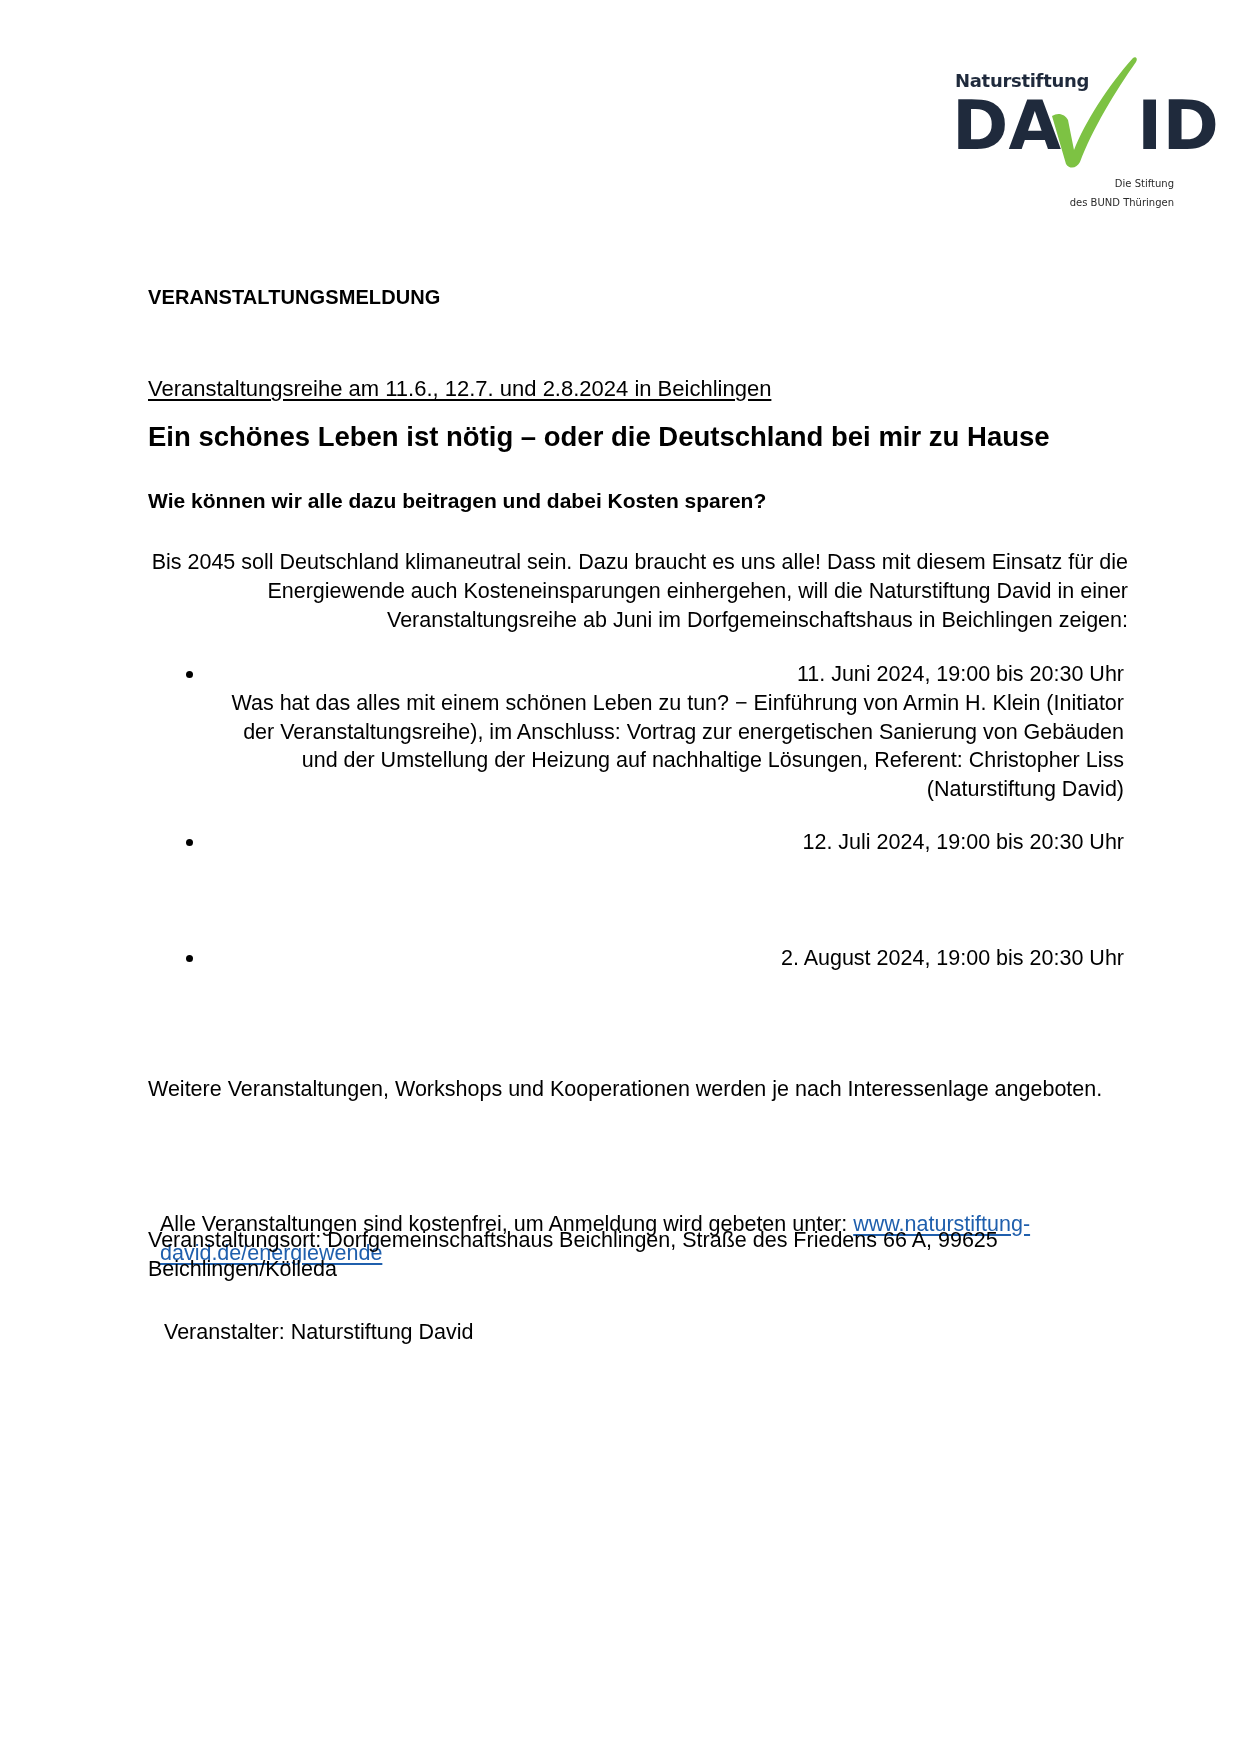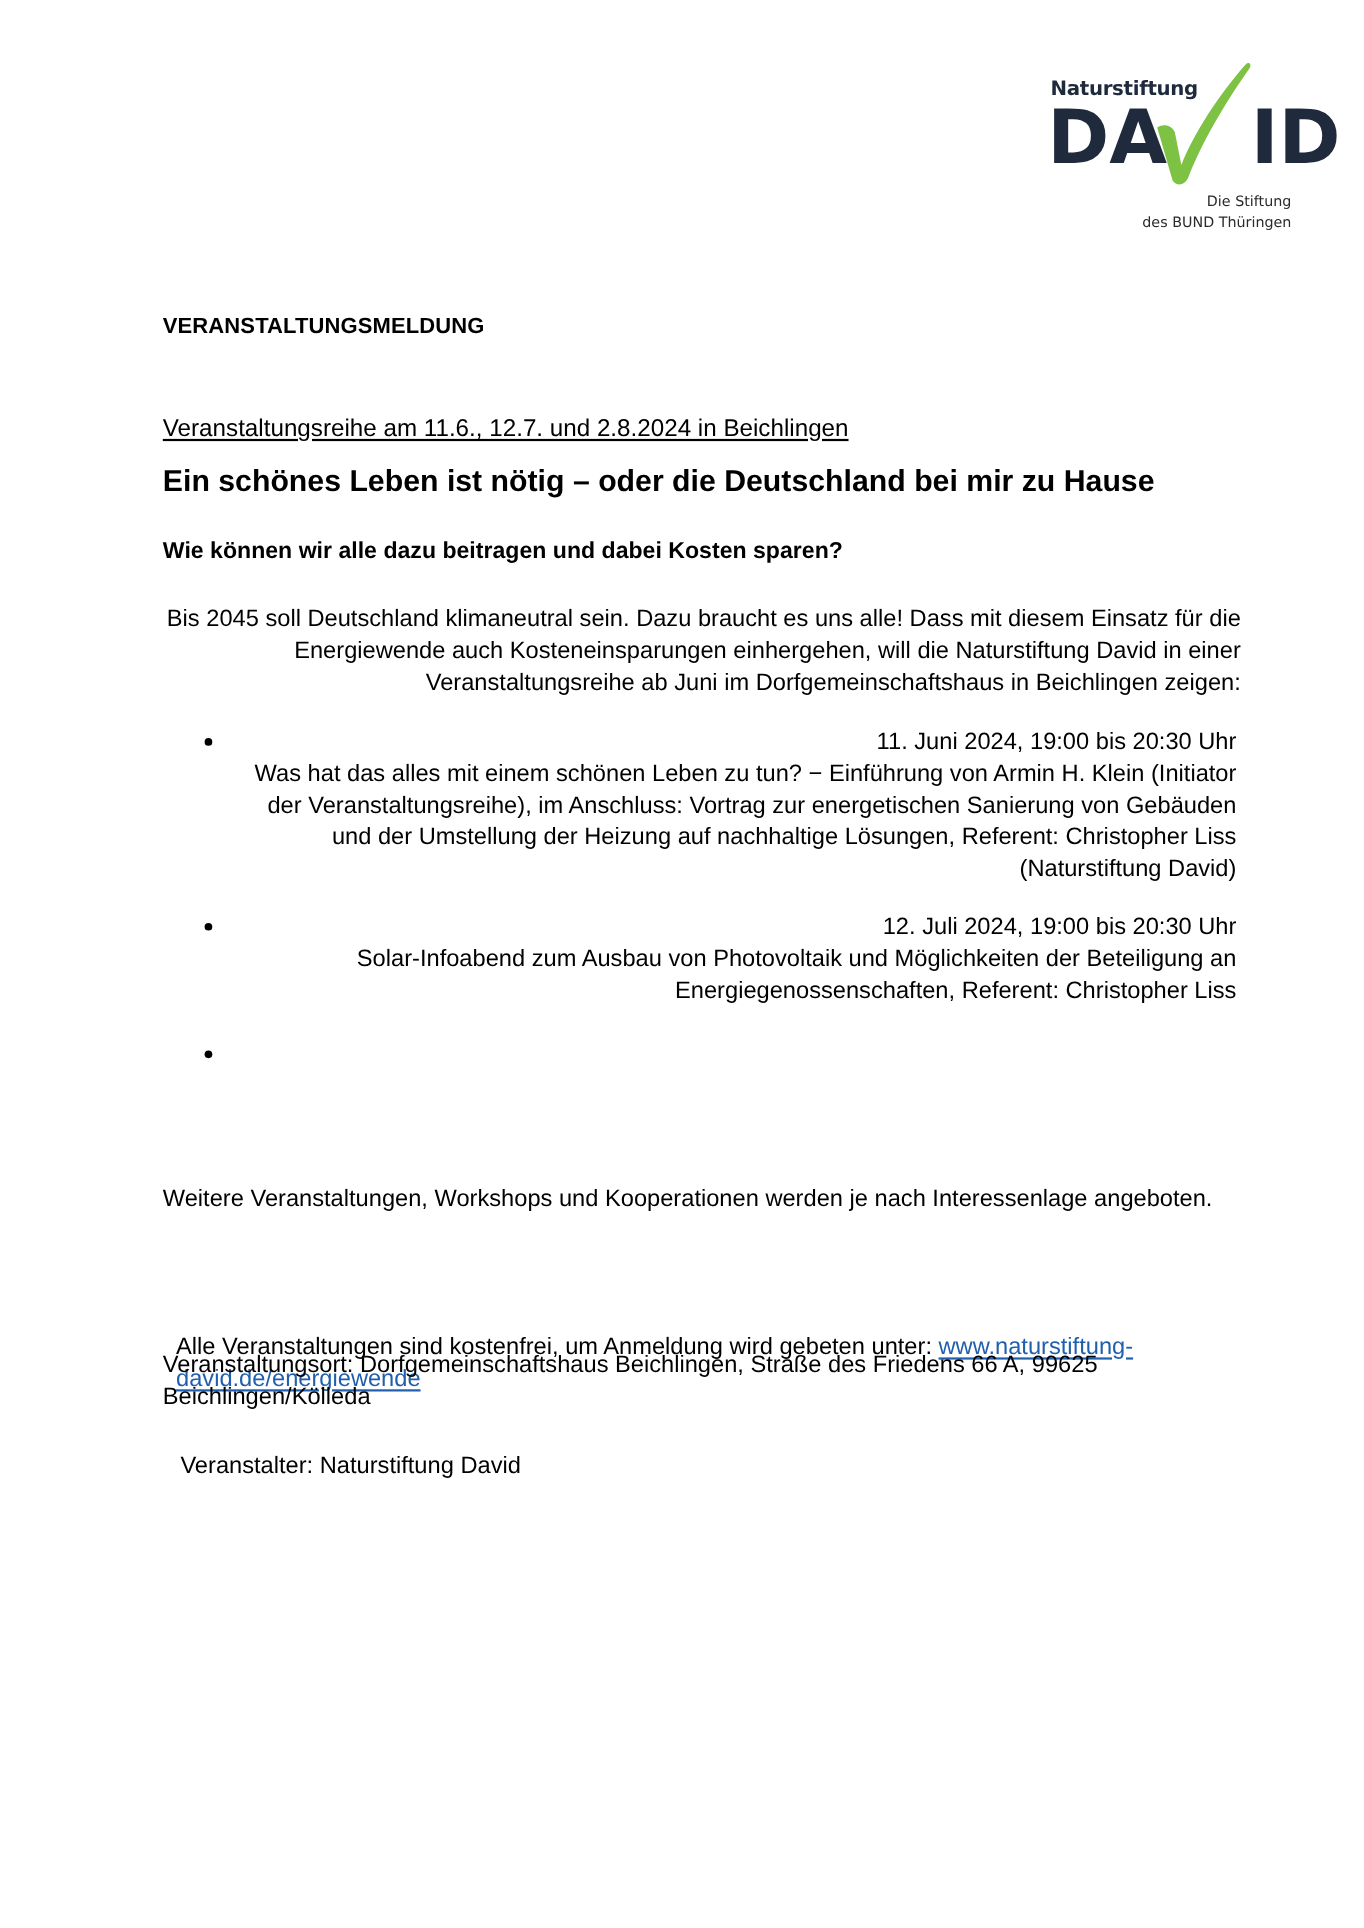--- a/index.html
+++ b/index.html
@@ -15,21 +15,21 @@
       color: var(--navy); letter-spacing: -0.3px; white-space: nowrap;
     }
     .logo-word {
       position: absolute; left: 12px; top: 36px;
       font-family: "DejaVu Sans", sans-serif; font-weight: bold; font-size: 68px;
       color: var(--navy); letter-spacing: 0px; white-space: nowrap; line-height: 80px;
     }
     .logo-word .gap { display: inline-block; width: 76px; }
     .logo-tag {
       position: absolute; right: 6px; top: 124px; text-align: right;
-      font-family: "DejaVu Sans", sans-serif; font-size: 13px; color: #2a2a2a; line-height: 19px;
+      font-family: "DejaVu Sans", sans-serif; font-size: 10px; color: #2a2a2a; line-height: 19px;
     }
     .content { position: absolute; left: 148px; top: 0; width: 980px; }
     .kicker { position: absolute; top: 286px; font-weight: bold; font-size: 20px; letter-spacing: 0.1px; }
     .series { position: absolute; top: 376px; font-size: 22px; text-decoration: underline; text-underline-offset: 3px; white-space: nowrap; }
     .title { position: absolute; top: 418px; width: 980px; font-weight: bold; font-size: 27.5px; line-height: 38px; }
     .question { position: absolute; top: 489px; font-weight: bold; font-size: 21px; white-space: nowrap; }
     .body-block { position: absolute; top: 548px; width: 980px; font-size: 21.5px; line-height: 28.8px; }
     .body-block p { margin: 0; text-align: right; }
     .events { list-style: none; margin: 0; padding: 0; }
     .event { position: absolute; left: 0; width: 980px; }
@@ -70,26 +70,26 @@
       <span class="bullet"></span>
       <div class="text">
         <div>11. Juni 2024, 19:00 bis 20:30 Uhr</div>
         <div>Was hat das alles mit einem schönen Leben zu tun? − Einführung von Armin H. Klein (Initiator der Veranstaltungsreihe), im Anschluss: Vortrag zur energetischen Sanierung von Gebäuden und der Umstellung der Heizung auf nachhaltige Lösungen, Referent: Christopher Liss (Naturstiftung David)</div>
       </div>
     </li>
     <li class="event" style="top:828px">
       <span class="bullet"></span>
       <div class="text">
         <div>12. Juli 2024, 19:00 bis 20:30 Uhr</div>
-        <div>Solar-Infoabend zum Ausbau von Photovoltaik und Möglichkeiten der Beteiligung an Energiegenossenschaften, Referent: Christopher Liss</div>
       </div>
     </li>
     <li class="event" style="top:944px">
       <span class="bullet"></span>
       <div class="text">
+        <div>2. August 2024, 19:00 bis 20:30 Uhr</div>
       </div>
     </li>
   </ul>
 
   <p class="para" style="top:1075px;margin:0">Weitere Veranstaltungen, Workshops und Kooperationen werden je nach Interessenlage angeboten.</p>
   <p class="para" style="top:1198px;margin:12px"><span>Alle Veranstaltungen sind kostenfrei, um Anmeldung wird gebeten unter: </span><a class="link">www.naturstiftung-david.de/energiewende</a></p>
   <p class="para" style="top:1226px;margin:0">Veranstaltungsort: Dorfgemeinschaftshaus Beichlingen, Straße des Friedens 66 A, 99625 Beichlingen/Kölleda</p>
   <p class="para" style="top:1302px;margin:16px">Veranstalter: Naturstiftung David</p>
 </div>
 

